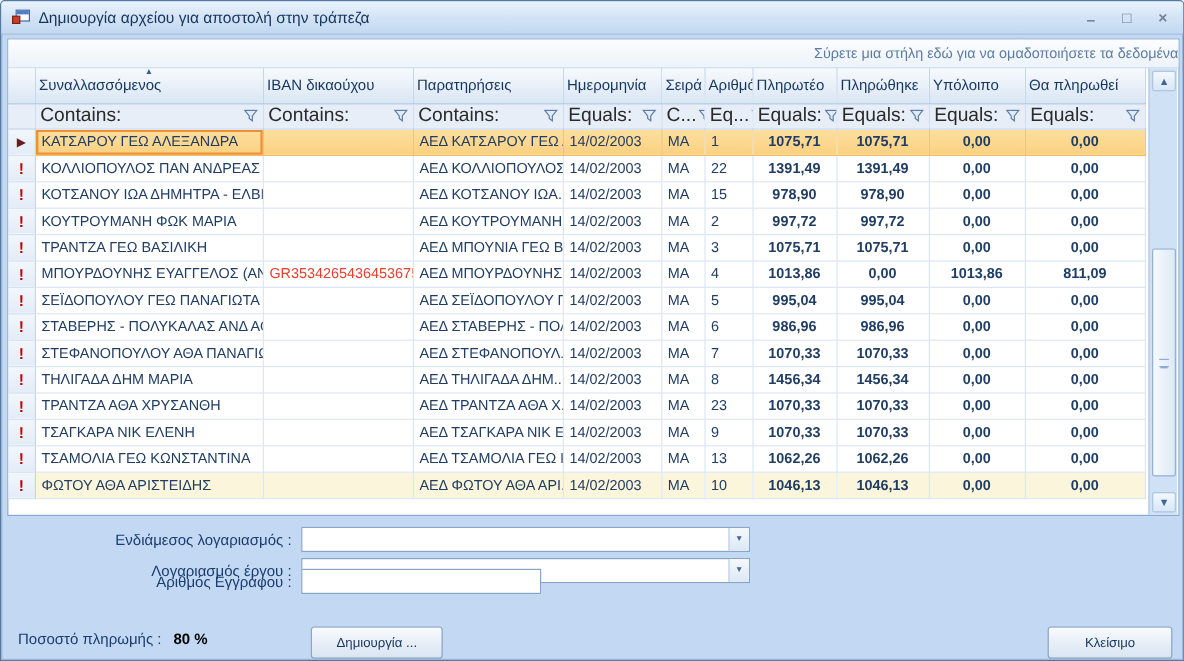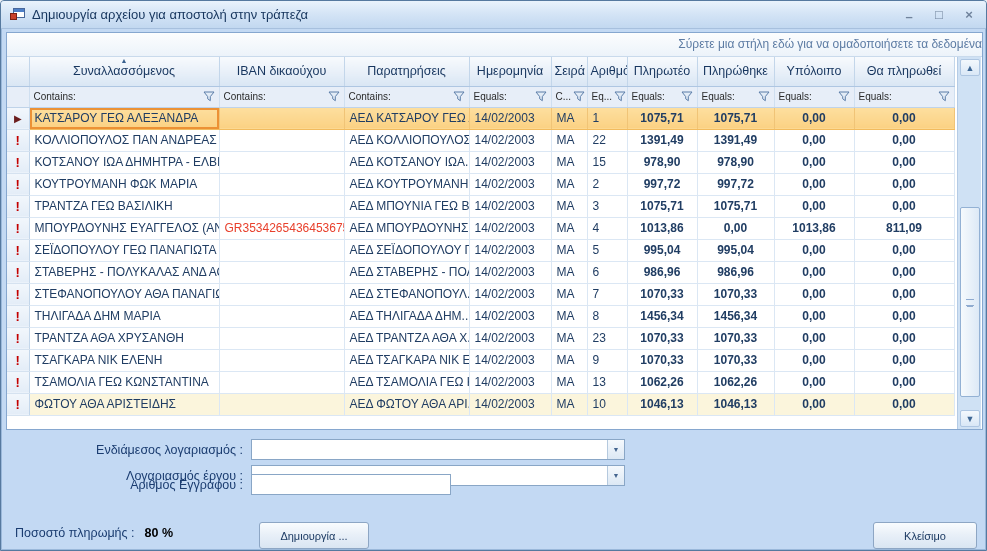--- a/index.html
+++ b/index.html
@@ -39,29 +39,29 @@
     border-bottom:1px solid #c9daec;
     color:#5d7ca4; font-size:12px;
   }
   .grid-main { position:relative; height:372px; }
   table.pay-grid { border-collapse:collapse; table-layout:fixed; width:947px; font-size:12px; color:#203d63; }
 
   th.hcell, th.ind-head {
     height:29px; font-weight:normal; position:relative;
     background:linear-gradient(#f7fafd,#e7eff8 55%,#d9e6f4);
     border-right:1px solid #c3d6ea; border-bottom:1px solid #aec6e2;
-    color:#17365f; font-size:12.5px; text-align:center;
+    color:#17365f; font-size:12.5px; text-align:left;
     white-space:nowrap; overflow:hidden; padding:0 3px;
   }
   .sort-glyph { position:absolute; top:0px; left:50%; transform:translateX(-50%); font-size:7px; color:#39618f; line-height:7px; }
 
   td.filter-cell, td.f-ind {
     height:21px; background:#e7eef8;
     border-right:1px solid #cfdff0; border-bottom:1px solid #bfd3e9;
-    font-size:10px; color:#2a2a2a; padding:0 4px; white-space:nowrap; overflow:hidden;
+    font-size:16px; color:#2a2a2a; padding:0 4px; white-space:nowrap; overflow:hidden;
   }
   .filter-inner { display:flex; align-items:center; justify-content:space-between; }
   .funnel { display:inline-flex; flex:none; margin-left:2px; }
 
   td.cell {
     height:22px; padding:0 5px;
     border-right:1px solid #dbe7f4; border-bottom:1px solid #dbe7f4;
     white-space:nowrap; overflow:hidden; background:#fff;
   }
   td.ind-cell {

